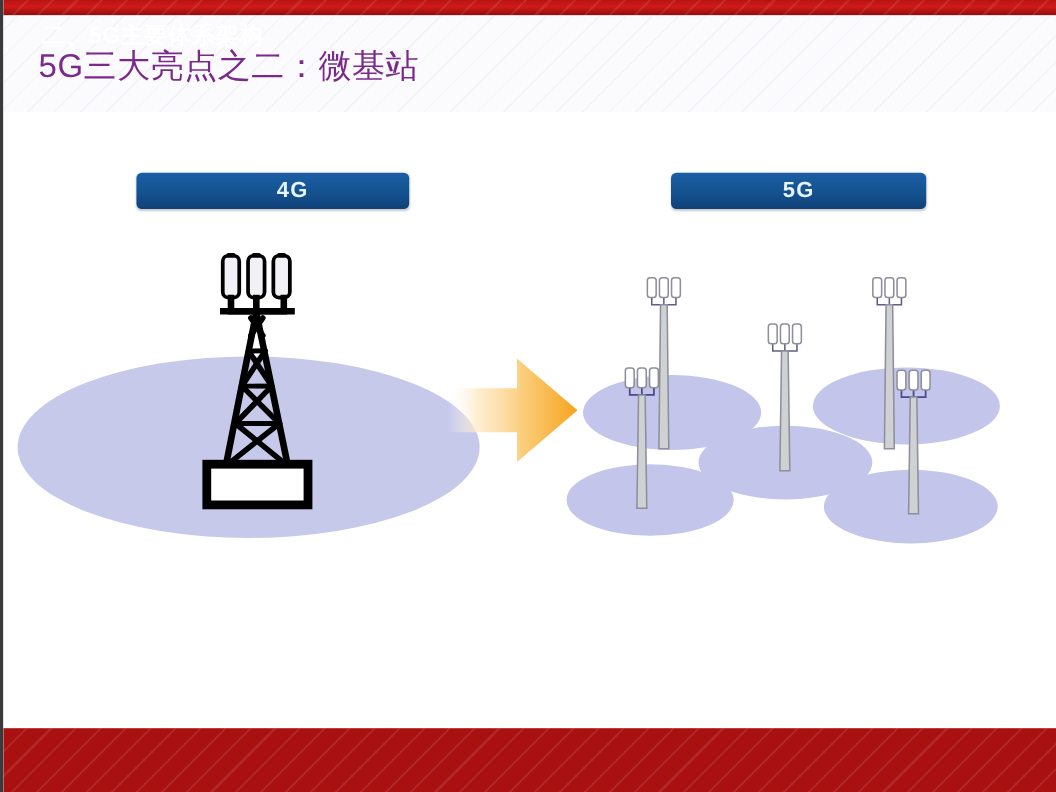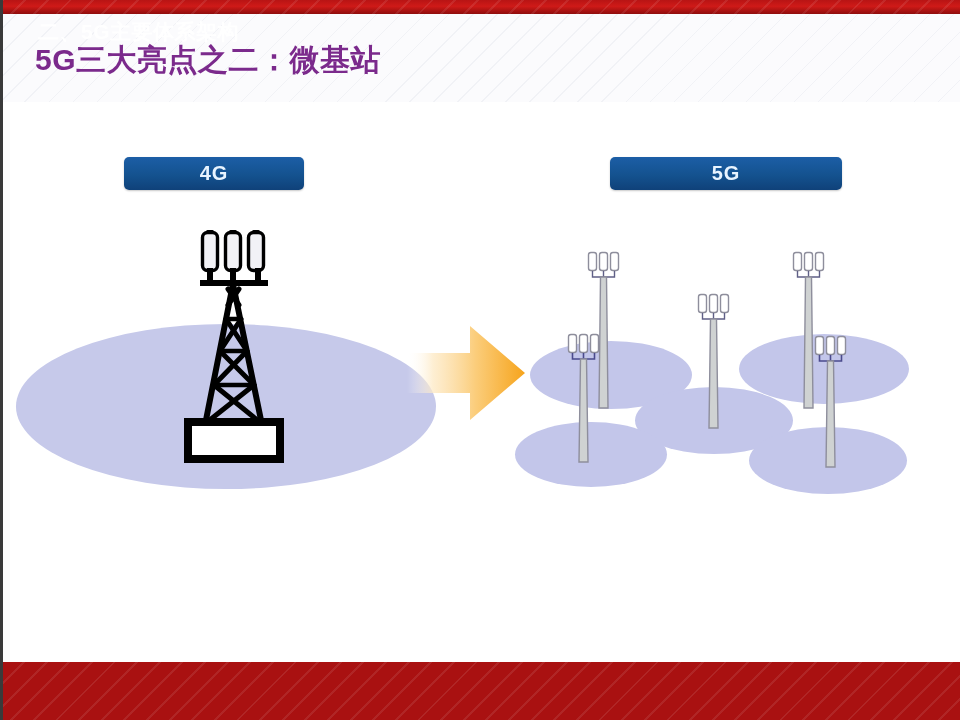--- a/index.html
+++ b/index.html
@@ -64,21 +64,21 @@
     width: 960px;
     height: 88px;
     background: #fbfbfd;
     overflow: hidden;
   }
   #slide-title {
     position: absolute;
     left: 32px;
     top: 40px;
     font-size: 30px;
-    font-weight: bold;
+    font-weight: normal;
     color: #7b2a8c;
     letter-spacing: 0.5px;
     white-space: nowrap;
     z-index: 5;
   }
 
   
   #canvas {
     position: absolute;
     left: 0; top: 102px;
@@ -96,21 +96,21 @@
     background: linear-gradient(to bottom, #1c5ea6 0%, #14528f 55%, #0f4179 100%);
     box-shadow: 0 1px 2px rgba(0,0,0,0.22);
     color: #e8f4ff;
     font-size: 20px;
     font-weight: bold;
     display: flex;
     align-items: center;
     justify-content: center;
     letter-spacing: 1px;
   }
-  #badge-4g { left: 121px; top: 55px; width: 180px; }
+  #badge-4g { left: 121px; top: 55px; width: 212px; padding-left: 36px; }
   #badge-5g { left: 607px; top: 55px; width: 232px; }
 
   
   .cov {
     position: absolute;
     border-radius: 50%;
     background: #c6c9ea;
   }
   .cov-small { background: #c3c6ea; }
 

